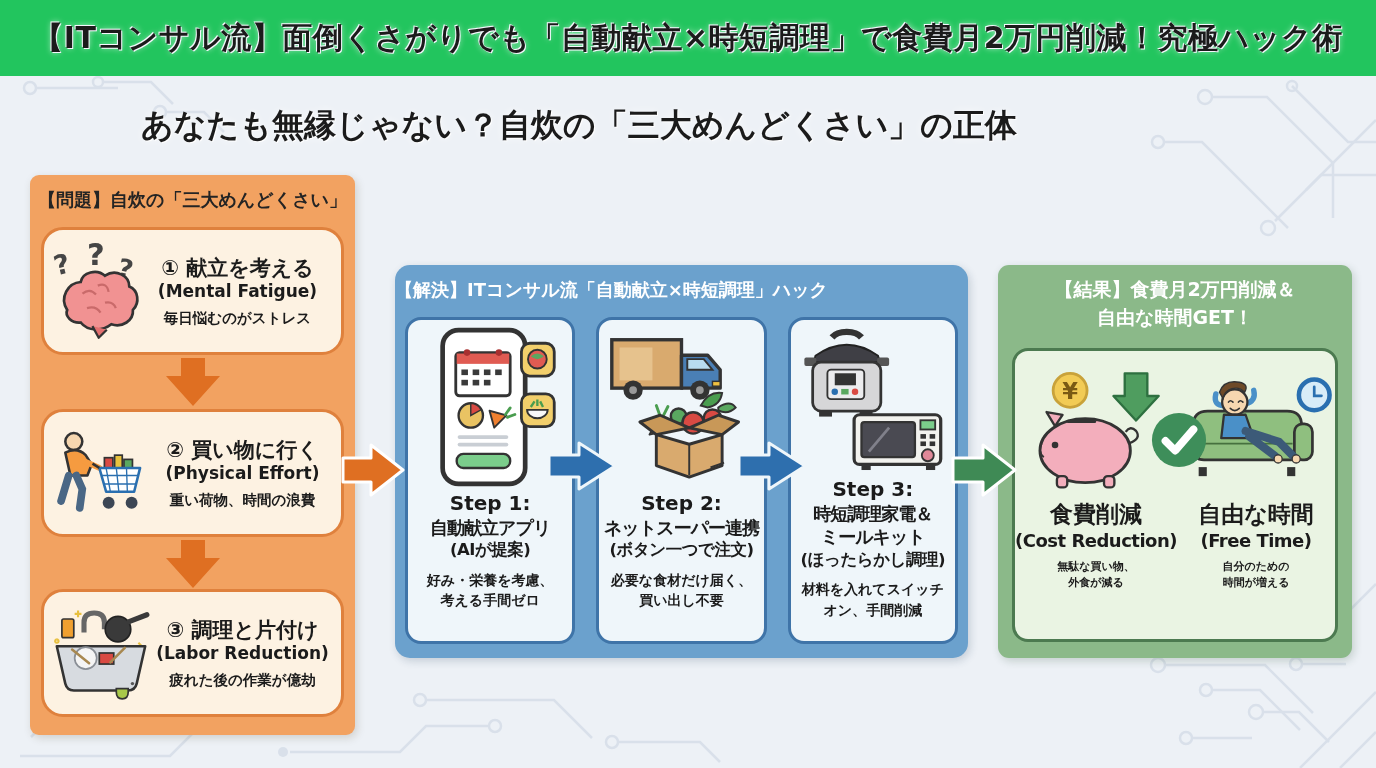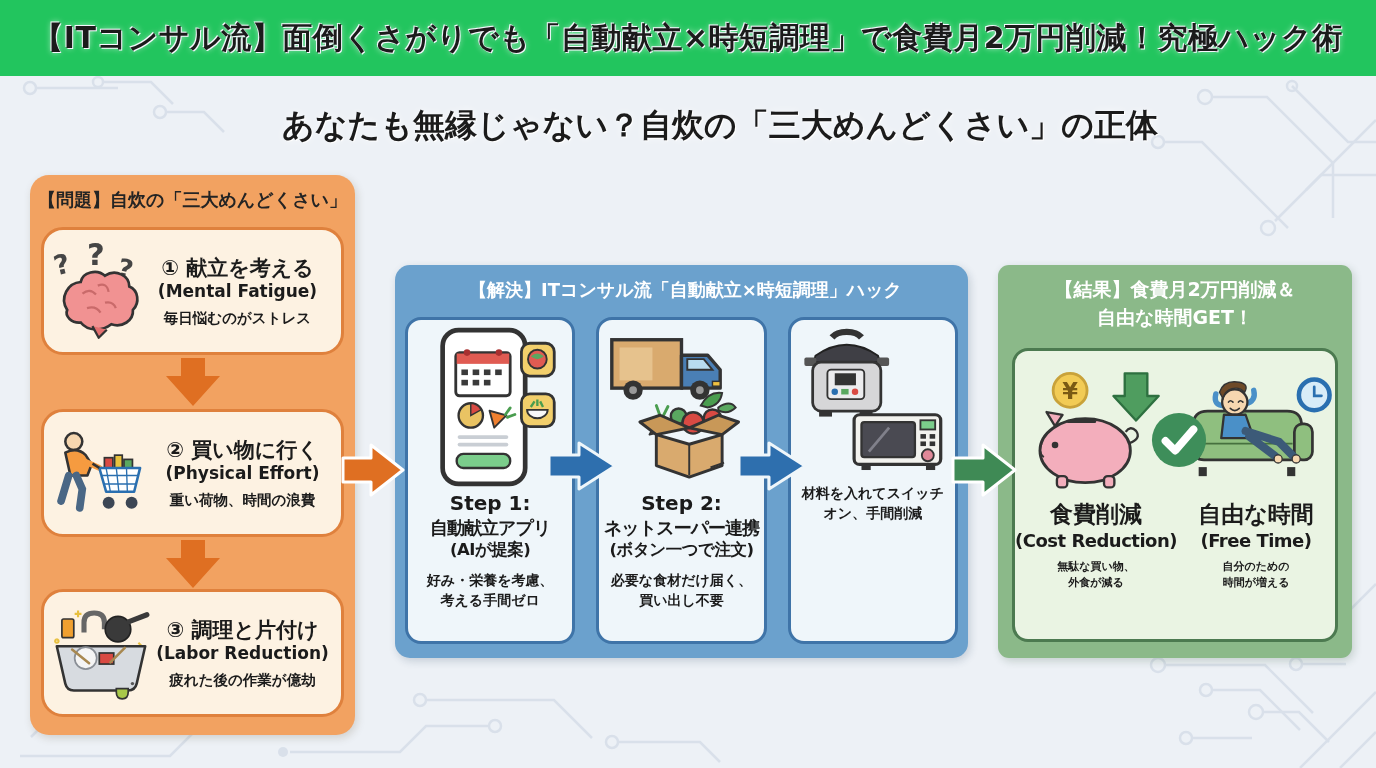--- a/index.html
+++ b/index.html
@@ -8,45 +8,45 @@
     background:#edf1f6;
     font-family:"DejaVu Sans","Liberation Sans",sans-serif;
     font-weight:700; color:#1b1b1b;
   }
   .bg-circuit{position:absolute;left:0;top:0;z-index:0;}
   
   .banner{position:absolute;left:0;top:0;width:1376px;height:76px;background:#22c55e;
     display:flex;align-items:center;justify-content:center;z-index:2;}
   .banner-title{font-size:30px;white-space:nowrap;letter-spacing:0.5px;
     text-shadow:1px 1px 0 #f4f8fc,-1px -1px 0 #f4f8fc,0 0 6px rgba(255,255,255,.7);}
-  .subtitle{position:absolute;left:0;top:104px;width:1158px;text-align:right;font-size:32px;
+  .subtitle{position:absolute;left:0;top:104px;width:1158px;text-align:center;font-size:32px;
     white-space:nowrap;z-index:2;text-shadow:1px 1px 0 #ffffff,0 0 8px rgba(255,255,255,.8);}
   
   .problem-panel{position:absolute;left:30px;top:175px;width:325px;height:560px;
-    background:#f2a261;border-radius:19px;z-index:2;box-shadow:2px 3px 8px rgba(80,60,30,.18);}
+    background:#f2a261;border-radius:9px;z-index:2;box-shadow:2px 3px 8px rgba(80,60,30,.18);}
   .problem-header{margin-top:13px;text-align:center;font-size:18px;color:#242424;white-space:nowrap;}
   .problem-box{position:absolute;left:11px;width:303px;height:128px;background:#fdf2e2;
     border:3px solid #df813d;border-radius:22px;box-sizing:border-box;
     display:flex;align-items:center;padding:4px 8px 4px 6px;}
   .pbox1{top:52px}.pbox2{top:234px}.pbox3{top:414px}
   .pbox-icon{flex:0 0 92px;display:flex;align-items:center;justify-content:center;}
   .pbox-text{flex:1;text-align:center;line-height:1.25;}
   .p-title{font-size:21px;white-space:nowrap;}
   .p-sub{font-size:17px;white-space:nowrap;}
   .p-desc{font-size:14.5px;margin-top:7px;white-space:nowrap;}
   .problem-arrow{position:absolute;left:136px;}
   .parrow1{top:183px}.parrow2{top:365px}
   
   .flow-arrow{position:absolute;z-index:3;}
   .fa-orange{left:341px;top:438px;}
   .fa-green{left:951px;top:438px;}
   
   .solution-panel{position:absolute;left:395px;top:265px;width:573px;height:393px;
     background:#6ba1cd;border-radius:15px;z-index:2;box-shadow:2px 3px 8px rgba(30,60,90,.2);}
-  .solution-header{margin-top:13px;text-align:center;font-size:18px;color:#ffffff;white-space:nowrap;padding-left:8px;}
+  .solution-header{margin-top:13px;text-align:left;font-size:18px;color:#ffffff;white-space:nowrap;}
   .cards-row{position:absolute;left:10px;top:52px;width:553px;height:327px;
     display:flex;justify-content:space-between;gap:21px;}
   .step-card{width:172px;height:327px;background:#eff6fa;border:3px solid #3f74a8;border-radius:16px;
     box-sizing:border-box;display:flex;flex-direction:column;align-items:center;padding:6px 4px;}
   .card-icon{flex:0 0 auto;display:flex;align-items:center;justify-content:center;}
   .s-title{text-align:center;line-height:1.3;margin-top:2px;}
   .s-step{font-size:20px;}
   .s-name{font-size:18px;letter-spacing:-1px;white-space:nowrap;}
   .s-sub{font-size:16.5px;letter-spacing:-0.5px;white-space:nowrap;}
   .s-desc{font-size:14px;text-align:center;line-height:1.45;margin-top:9px;white-space:nowrap;}
@@ -314,20 +314,26 @@
               <rect x="134" y="117" width="6" height="5"></rect>
                 <rect x="144" y="117" width="6" height="5"></rect>
               <rect x="134" y="125" width="6" height="5"></rect>
                 <rect x="144" y="125" width="6" height="5"></rect>
             </g>
             <circle cx="142" cy="140" r="6.5" fill="#e08898" stroke="#333" stroke-width="2"></circle>
             <rect x="70" y="150" width="10" height="6" fill="#333"></rect>
               <rect x="140" y="150" width="10" height="6" fill="#333"></rect>
           </svg>
         </div>
+        <div class="s-title">
+          <div class="s-step">Step 3:</div>
+          <div class="s-name">時短調理家電＆</div>
+          <div class="s-name">ミールキット</div>
+          <div class="s-sub">(ほったらかし調理)</div>
+        </div>
         <div class="s-desc">
           <div>材料を入れてスイッチ</div>
           <div>オン、手間削減</div>
         </div>
       </div>
     </div>
 
     <div class="card-arrow carrow1">
       <svg width="72" height="56" viewBox="0 0 72 56">
           <path d="M2,17 h30 v-12 l36,23 -36,23 v-12 h-30 z" fill="#2e6fae" stroke="#eff6fa" stroke-width="3" stroke-linejoin="round"></path>

